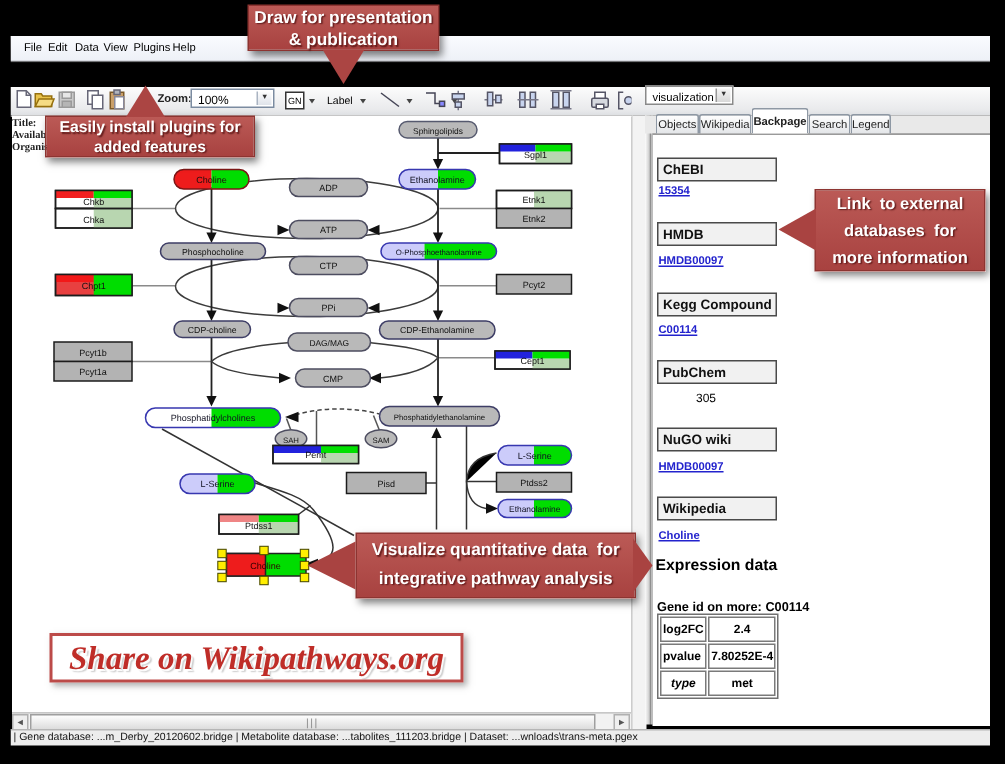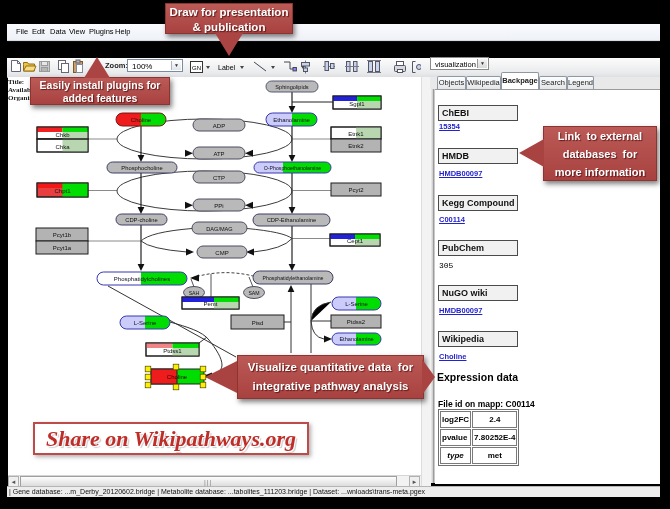--- a/index.html
+++ b/index.html
@@ -419,27 +419,27 @@
   <div class="tab" style="left:539px;width:28px;">Search</div>
   <div class="tab" style="left:567px;width:27px;">Legend</div>
 
   <div class="hdrbox" style="top:105px;">ChEBI</div>
   <div class="plink" style="top:122px;">15354</div>
   <div class="hdrbox" style="top:148px;">HMDB</div>
   <div class="plink" style="top:169px;">HMDB00097</div>
   <div class="hdrbox" style="top:195px;">Kegg Compound</div>
   <div class="plink" style="top:215px;">C00114</div>
   <div class="hdrbox" style="top:240px;">PubChem</div>
-  <div class="abs" style="left:439px;top:261px;font-size:8px;color:#000;font-family:Liberation Mono, monospace;">305</div>
+  <div class="abs" style="left:464px;top:261px;font-size:8px;color:#000;">305</div>
   <div class="hdrbox" style="top:285px;">NuGO wiki</div>
   <div class="plink" style="top:306px;">HMDB00097</div>
   <div class="hdrbox" style="top:331px;">Wikipedia</div>
   <div class="plink" style="top:352px;">Choline</div>
   <div class="abs" style="left:437px;top:371px;font-size:10.5px;font-weight:bold;color:#000;">Expression data</div>
-  <div class="abs" style="left:438px;top:399px;font-size:8.5px;font-weight:bold;color:#000;">File id on mapp: C00114</div>
+  <div class="abs" style="left:438px;top:399px;font-size:8.5px;font-weight:bold;color:#000;">Gene id on more: C00114</div>
   <table class="abs" style="left:438px;top:409px;border:1px solid #707070;border-spacing:1px;background:#fff;">
     <tbody>
     <tr>
         <td style="border:1px solid #7a7a7a;height:13px;font-size:8px;font-weight:bold;text-align:center;white-space:nowrap;">log2FC</td>
         <td style="border:1px solid #7a7a7a;font-size:8px;font-weight:bold;text-align:center;white-space:nowrap;">2.4</td>
       </tr>
     <tr>
         <td style="border:1px solid #7a7a7a;height:13px;font-size:8px;font-weight:bold;text-align:left;white-space:nowrap;">pvalue</td>
         <td style="border:1px solid #7a7a7a;font-size:8px;font-weight:bold;text-align:center;white-space:nowrap;">7.80252E-4</td>
       </tr>

